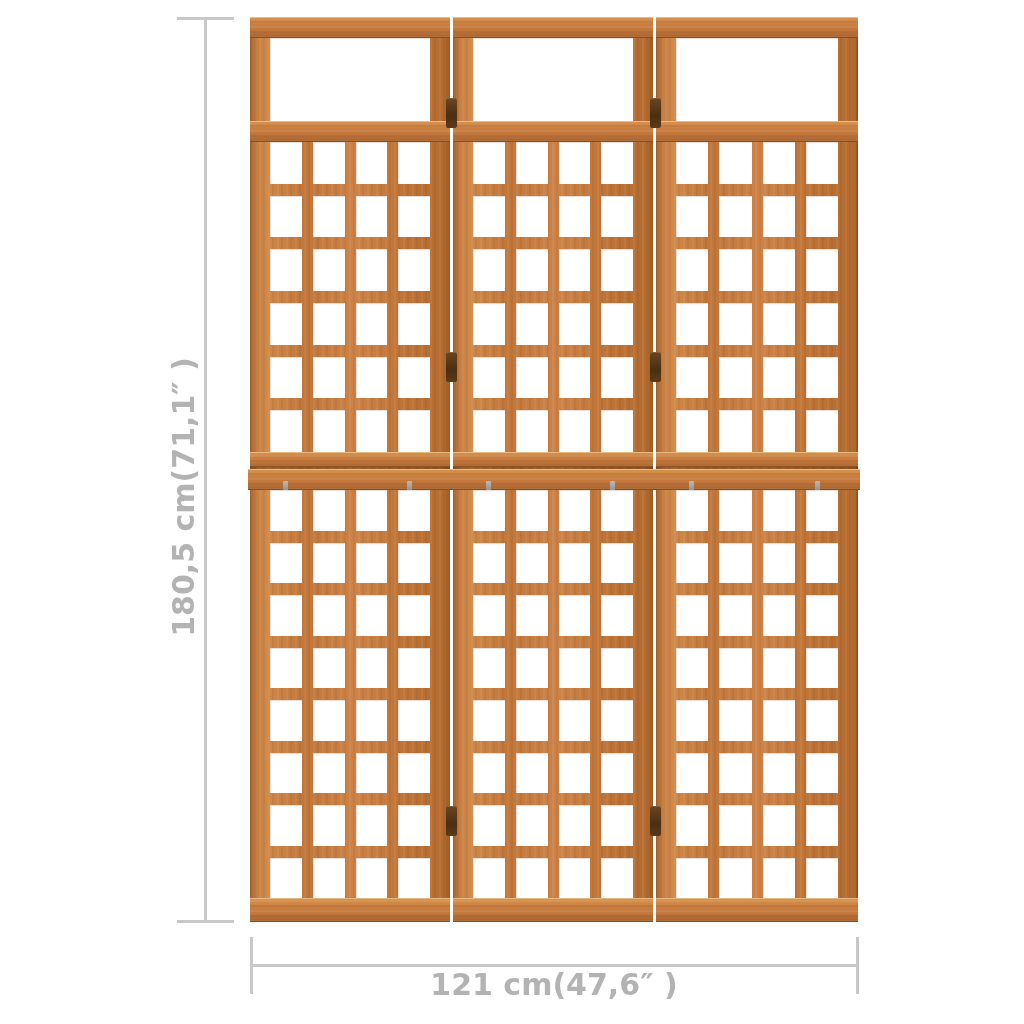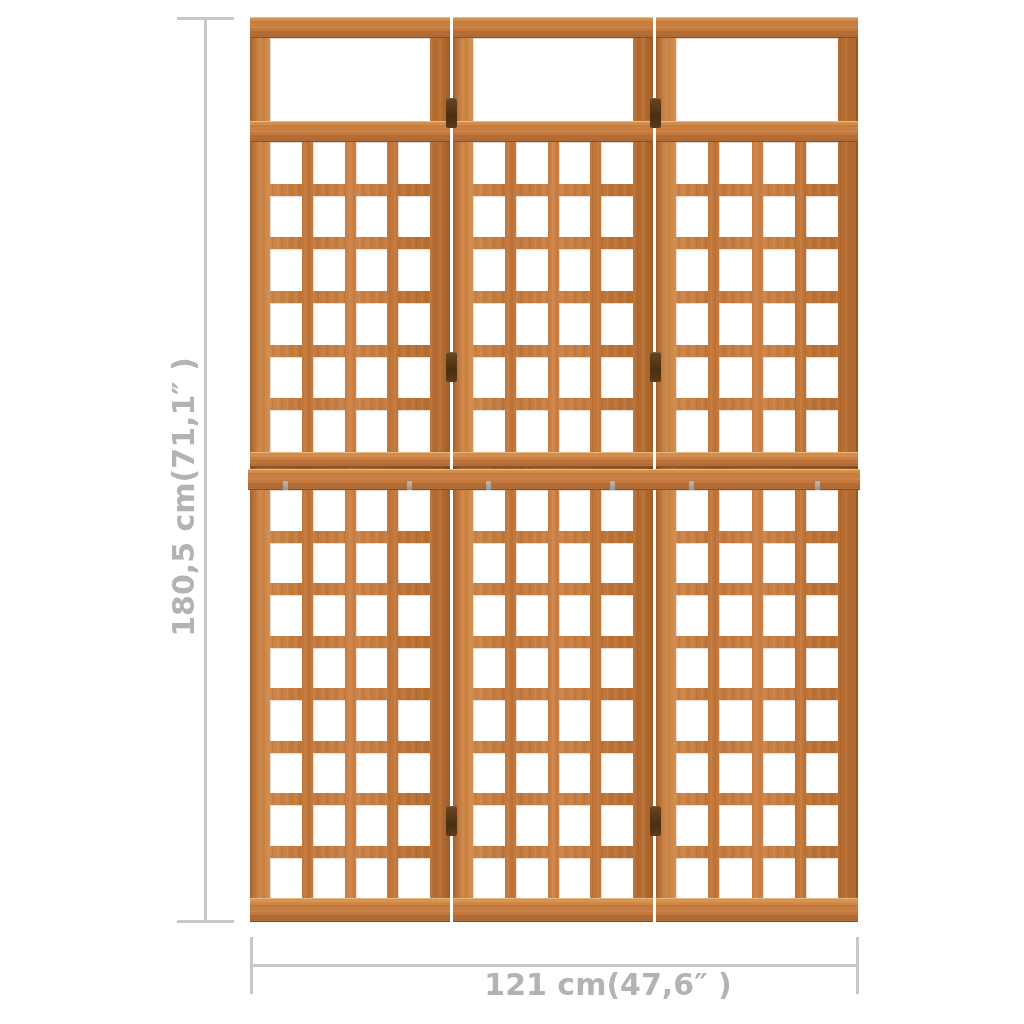--- a/index.html
+++ b/index.html
@@ -36,21 +36,21 @@
     background:linear-gradient(180deg,#6b4521 0,#4a2f12 60%,#5d3a19 100%);
     box-shadow: inset 0 1px 0 rgba(255,255,255,.15);
   }
   
   .dline{position:absolute;background:#c8c8c8;}
   .dlabel{
     position:absolute;color:#b3b3b3;font-weight:700;font-size:30px;
     white-space:nowrap;letter-spacing:0;
   }
   .vlabel{left:183px;top:497px;transform:translate(-50%,-50%) rotate(-90deg);}
-  .hlabel{left:608px;top:984px;transform:translate(-50%,-50%);}
+  .hlabel{left:554px;top:984px;transform:translate(-50%,-50%);}
 </style>
 </head>
 <body>
 
 <div class="stage">
 
   <div id="trellis">
       <div class="panel" style="left: 250px; width: 200px;">
         <div class="rail" style="top: 0px; height: 21px;"></div>
         <div class="opening window"></div>

